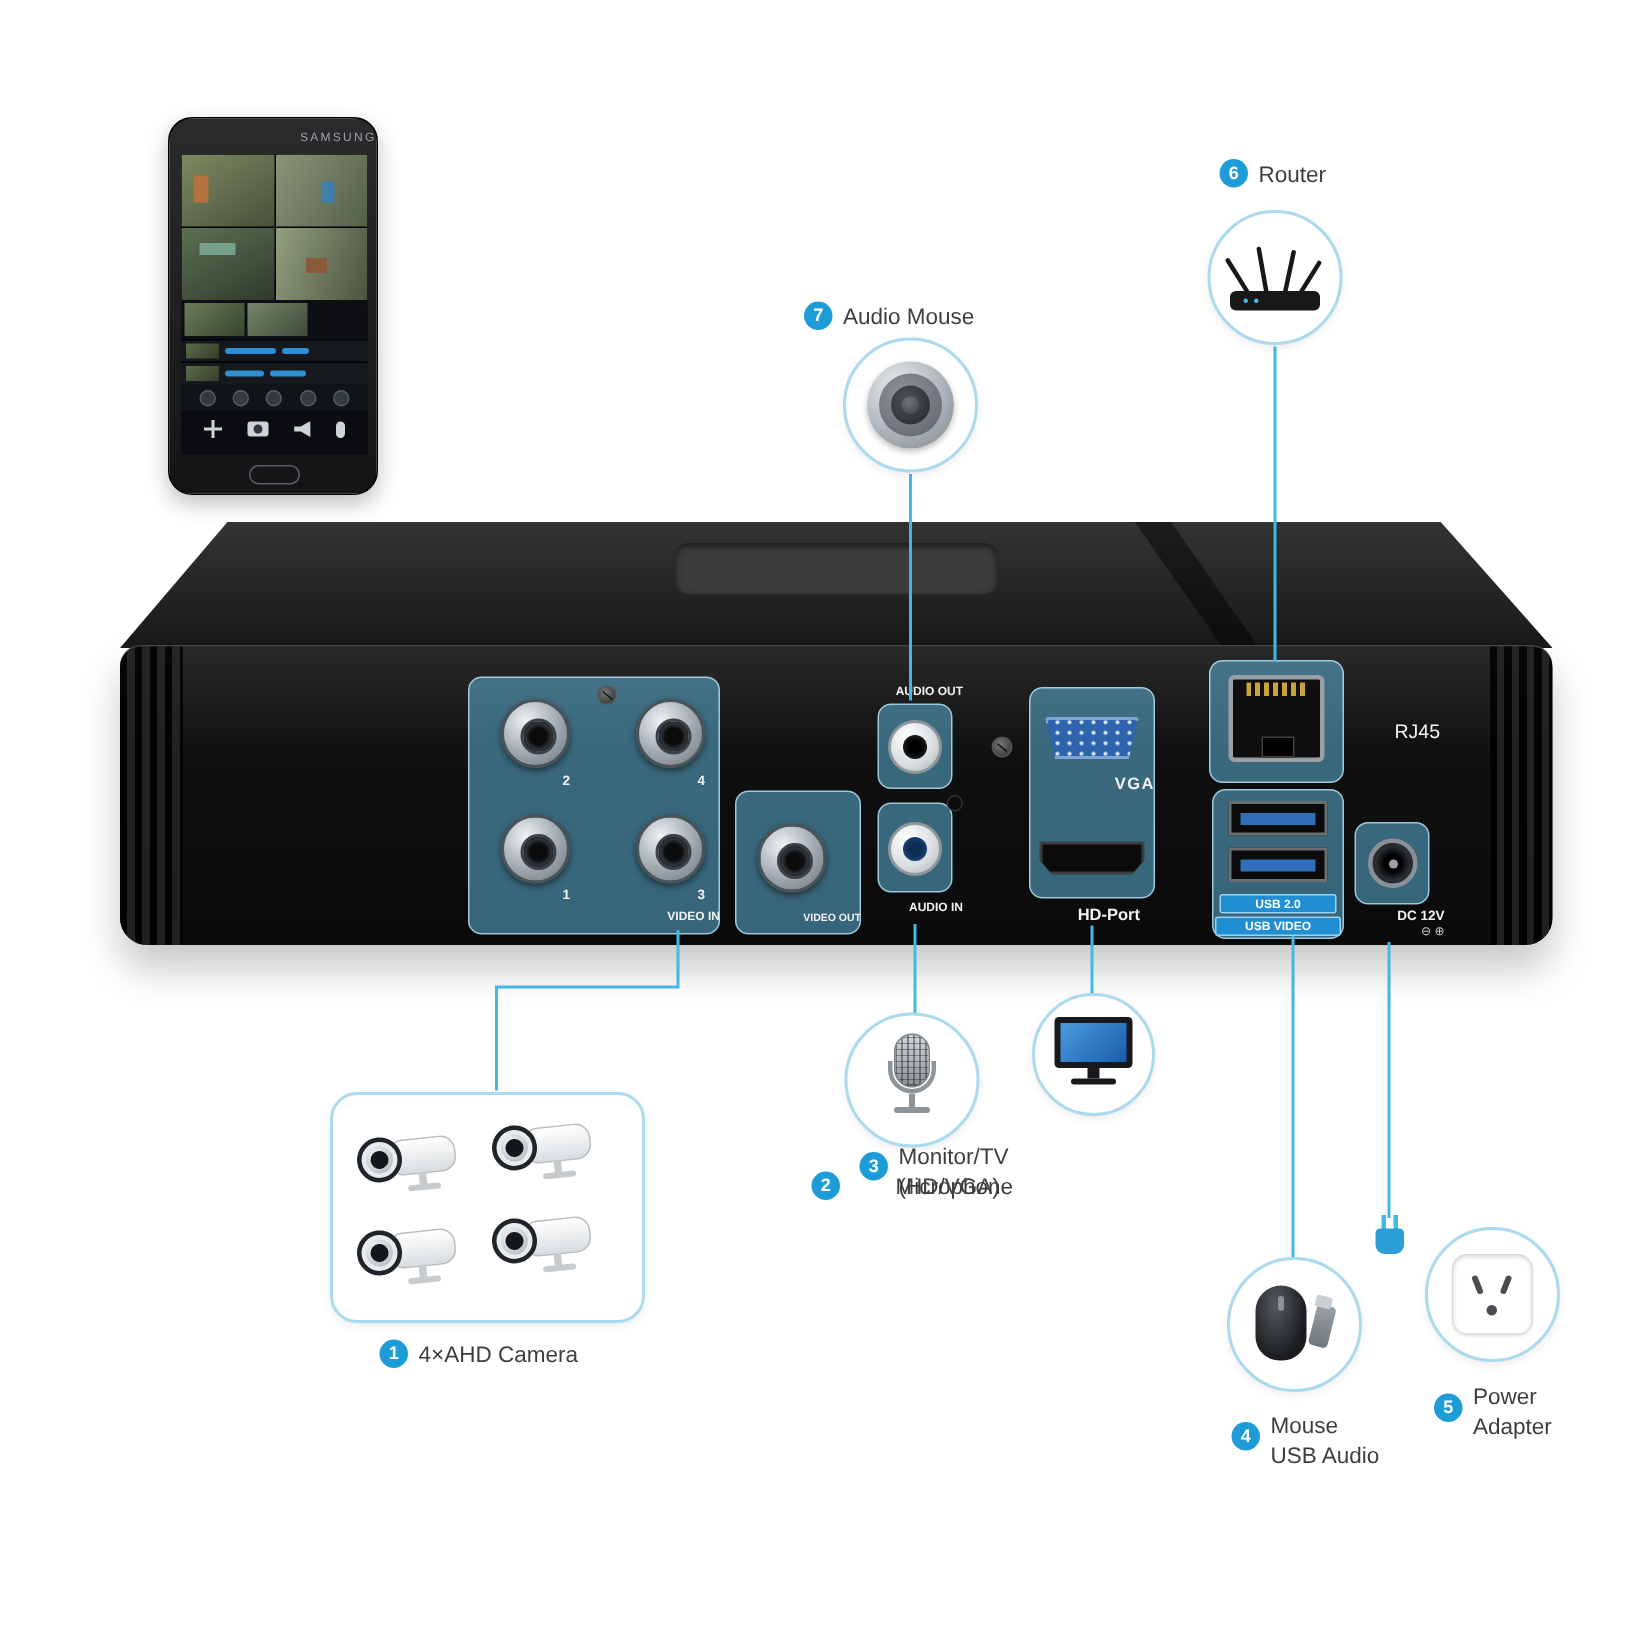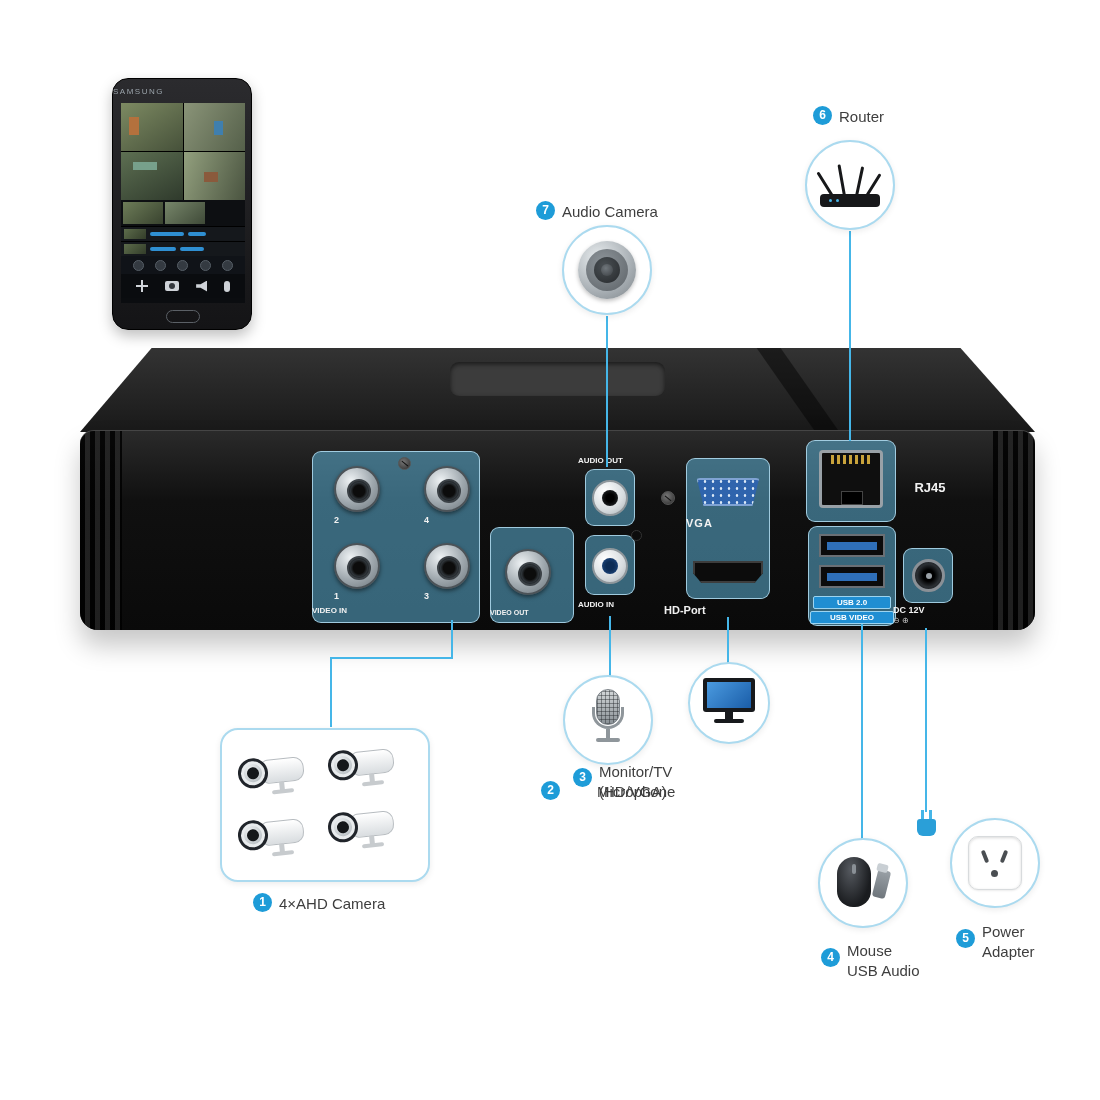--- a/index.html
+++ b/index.html
@@ -3,21 +3,21 @@
 <meta charset="utf-8">
 <style>
   *{box-sizing:border-box;margin:0;padding:0}
   body{width:1100px;height:1100px;background:#fff;font-family:"Liberation Sans",sans-serif}
   .canvas{position:relative;width:1100px;height:1100px;overflow:hidden;background:#fff}
   .abs{position:absolute}
 
   
   .phone{width:140px;height:252px;background:linear-gradient(#2b2b2e,#141416);border:1px solid #000;
          border-radius:16px;box-shadow:0 6px 14px rgba(0,0,0,.25)}
-  .phone-brand{position:absolute;top:8px;left:0;width:100%;text-align:left;font-size:8px;
+  .phone-brand{position:absolute;top:8px;left:0;width:100%;text-align:right;font-size:8px;
                letter-spacing:1.5px;color:#9aa3aa}
   .phone-screen{position:absolute;left:8px;top:24px;width:124px;height:200px;background:#0b0d10;overflow:hidden}
   .quad{display:grid;grid-template-columns:1fr 1fr;grid-template-rows:48px 48px;gap:1px;background:#000}
   .feed{position:relative;overflow:hidden}
   .feed .accent{position:absolute}
   .thumbrow{height:26px;background:#0d0f12;display:flex;gap:2px;padding:2px}
   .thumb{width:40px;height:22px}
   .listrow{height:15px;background:#15181c;border-top:1px solid #000;display:flex;align-items:center;gap:4px;padding:0 3px}
   .rowthumb{width:22px;height:10px;background:linear-gradient(135deg,#5d6c4b,#333d2a)}
   .dash{height:4px;border-radius:2px;background:#2f8fd2}
@@ -52,21 +52,21 @@
   .bnc::after{content:"";position:absolute;left:50%;top:50%;width:20px;height:20px;margin:-10px 0 0 -10px;
        border-radius:50%;background:radial-gradient(circle,#0c0c0c 40%,#2e3439 60%,#000);border:2px solid #3b4146}
   .rca{position:absolute;width:36px;height:36px;border-radius:50%;border:2px solid #8f979c;
        background:radial-gradient(circle at 35% 30%,#fff,#d7dcdf 60%,#aab1b6)}
   .rca::after{content:"";position:absolute;left:50%;top:50%;width:16px;height:16px;margin:-8px 0 0 -8px;border-radius:50%}
   .rca.out::after{background:radial-gradient(circle,#000 35%,#2f3438)}
   .rca.in::after{background:radial-gradient(circle,#0d2c55 35%,#234f8a)}
   .screw{position:absolute;border-radius:50%;background:radial-gradient(circle at 40% 35%,#777,#2c2c2c);border:1px solid #555}
   .screw::after{content:"";position:absolute;left:15%;top:48%;width:70%;height:1px;background:#111;transform:rotate(40deg)}
   .knob{position:absolute;border-radius:50%;background:#0c0c0c;border:1px solid #333}
-  .port-label{position:absolute;color:#f2f2f2;font-weight:bold;text-align:left;line-height:1.1}
+  .port-label{position:absolute;color:#f2f2f2;font-weight:bold;text-align:right;line-height:1.1}
   .vga-conn{position:absolute;background:#2f64ad;border:2px solid #7fa3d4;border-radius:6px;
             clip-path:polygon(4% 0,96% 0,86% 100%,14% 100%);
             background-image:radial-gradient(circle,#dce9f7 1px,transparent 1.6px);background-size:8px 7px;background-position:5px 5px}
   .hdmi{position:absolute;background:#0c0c0c;border:2px solid #3d3d3d;
         clip-path:polygon(0 0,100% 0,100% 55%,88% 100%,12% 100%,0 55%)}
   .rj45-jack{position:absolute;background:#0f0f0f;border:3px solid #99a1a7;border-radius:4px}
   .rj45-jack::before{content:"";position:absolute;left:50%;top:2px;width:40px;height:9px;margin-left:-20px;
         background:repeating-linear-gradient(90deg,#c9a33b 0 3px,#0f0f0f 3px 6px)}
   .rj45-jack::after{content:"";position:absolute;left:50%;bottom:0;width:20px;height:12px;margin-left:-10px;
         background:#000;border:1px solid #444}
@@ -186,21 +186,21 @@
       <div class="knob" style="left:551px;top:99px;width:11px;height:11px"></div>
 
       <div class="hl-box" style="left:606px;top:27px;width:84px;height:141px"></div>
       <div class="vga-conn" style="left:614px;top:47px;width:68px;height:28px"></div>
       <div class="port-label" style="left:606px;top:86px;width:84px;font-size:11px;font-weight:bold;letter-spacing:1px">VGA</div>
       <div class="hdmi" style="left:613px;top:130px;width:70px;height:22px"></div>
       <div class="port-label" style="left:584px;top:173px;width:96px;font-size:11px">HD-Port</div>
 
       <div class="hl-box" style="left:726px;top:9px;width:90px;height:82px"></div>
       <div class="rj45-jack" style="left:739px;top:19px;width:64px;height:58px"></div>
-      <div class="port-label" style="left:820px;top:50px;width:60px;font-size:13px;font-weight:bold;text-align:center">RJ45</div>
+      <div class="port-label" style="left:820px;top:50px;width:60px;font-size:13px;font-weight:normal;text-align:right">RJ45</div>
 
       <div class="hl-box" style="left:728px;top:95px;width:88px;height:100px"></div>
       <div class="usb-port" style="left:739px;top:103px;width:66px;height:23px"></div>
       <div class="usb-port" style="left:739px;top:134px;width:66px;height:23px"></div>
       <div class="usb-bar" style="left:733px;top:165px;width:78px;height:13px">USB 2.0</div>
       <div class="usb-bar" style="left:730px;top:180px;width:84px;height:13px">USB VIDEO</div>
 
       <div class="hl-box" style="left:823px;top:117px;width:50px;height:55px"></div>
       <div class="dc-jack" style="left:832px;top:128px"></div>
       <div class="port-label" style="left:813px;top:175px;width:70px;font-size:9px">DC 12V</div>
@@ -219,21 +219,21 @@
       <polyline points="452,620 452,658 331,658 331,727"></polyline>
     </g>
   </svg>
   <div class="plug abs" style="left:917px;top:810px">
     <div class="prong" style="left:4px"></div>
     <div class="prong" style="left:12px"></div>
     <div class="pbody"></div>
   </div>
 
   <div class="badge" style="left:536px;top:201px">7</div>
-  <div class="lbl" style="left:562px;top:202px">Audio Camera</div>
+  <div class="lbl" style="left:562px;top:202px">Audio Mouse</div>
   <div class="callout" style="left:562px;top:225px;width:90px;height:90px">
     <div style="left:14px;top:14px;width:58px;height:58px;border-radius:50%;background:radial-gradient(circle at 35% 30%,#e9edef,#a8afb4 60%,#7c8388);box-shadow:0 2px 4px rgba(0,0,0,.25)"></div>
     <div style="left:22px;top:22px;width:42px;height:42px;border-radius:50%;background:radial-gradient(circle at 40% 35%,#8f969b,#5c6267)"></div>
     <div style="left:30px;top:30px;width:26px;height:26px;border-radius:50%;background:radial-gradient(circle at 40% 35%,#4a5054,#26292c)"></div>
     <div style="left:37px;top:37px;width:12px;height:12px;border-radius:50%;background:radial-gradient(circle at 40% 35%,#707必77,#3a3e42);background:radial-gradient(circle at 40% 35%,#70777c,#3a3e42)"></div>
   </div>
 
   <div class="badge" style="left:813px;top:106px">6</div>
   <div class="lbl" style="left:839px;top:107px">Router</div>
   <div class="callout" style="left:805px;top:140px;width:90px;height:90px">

